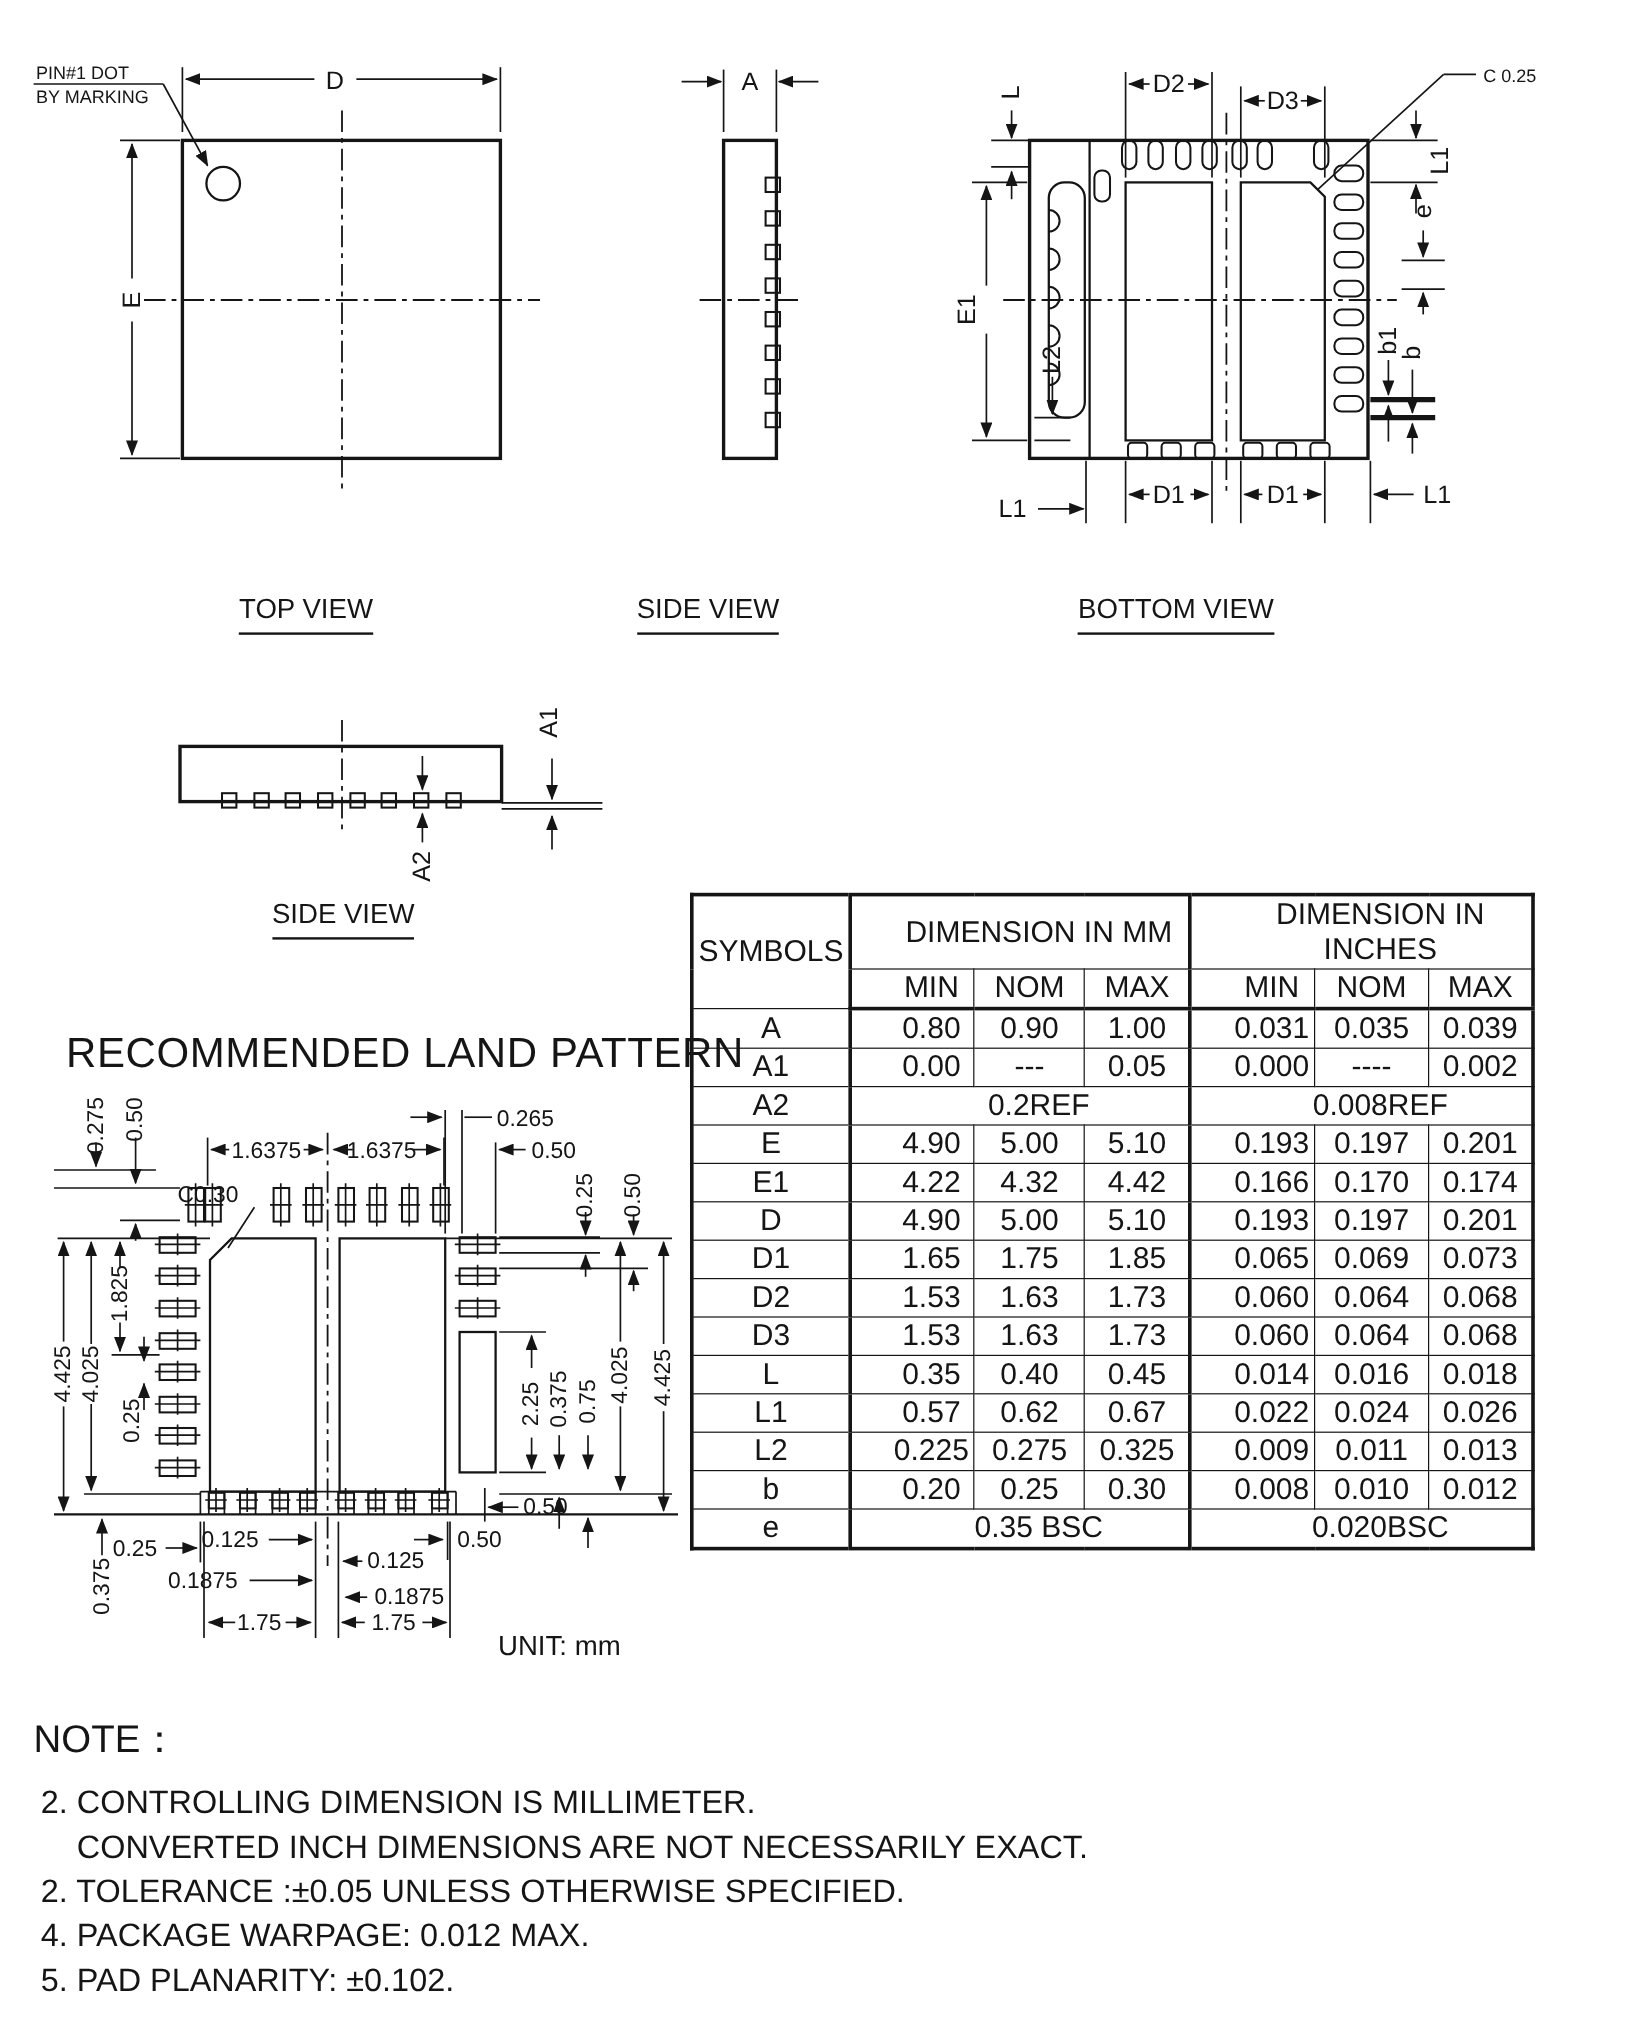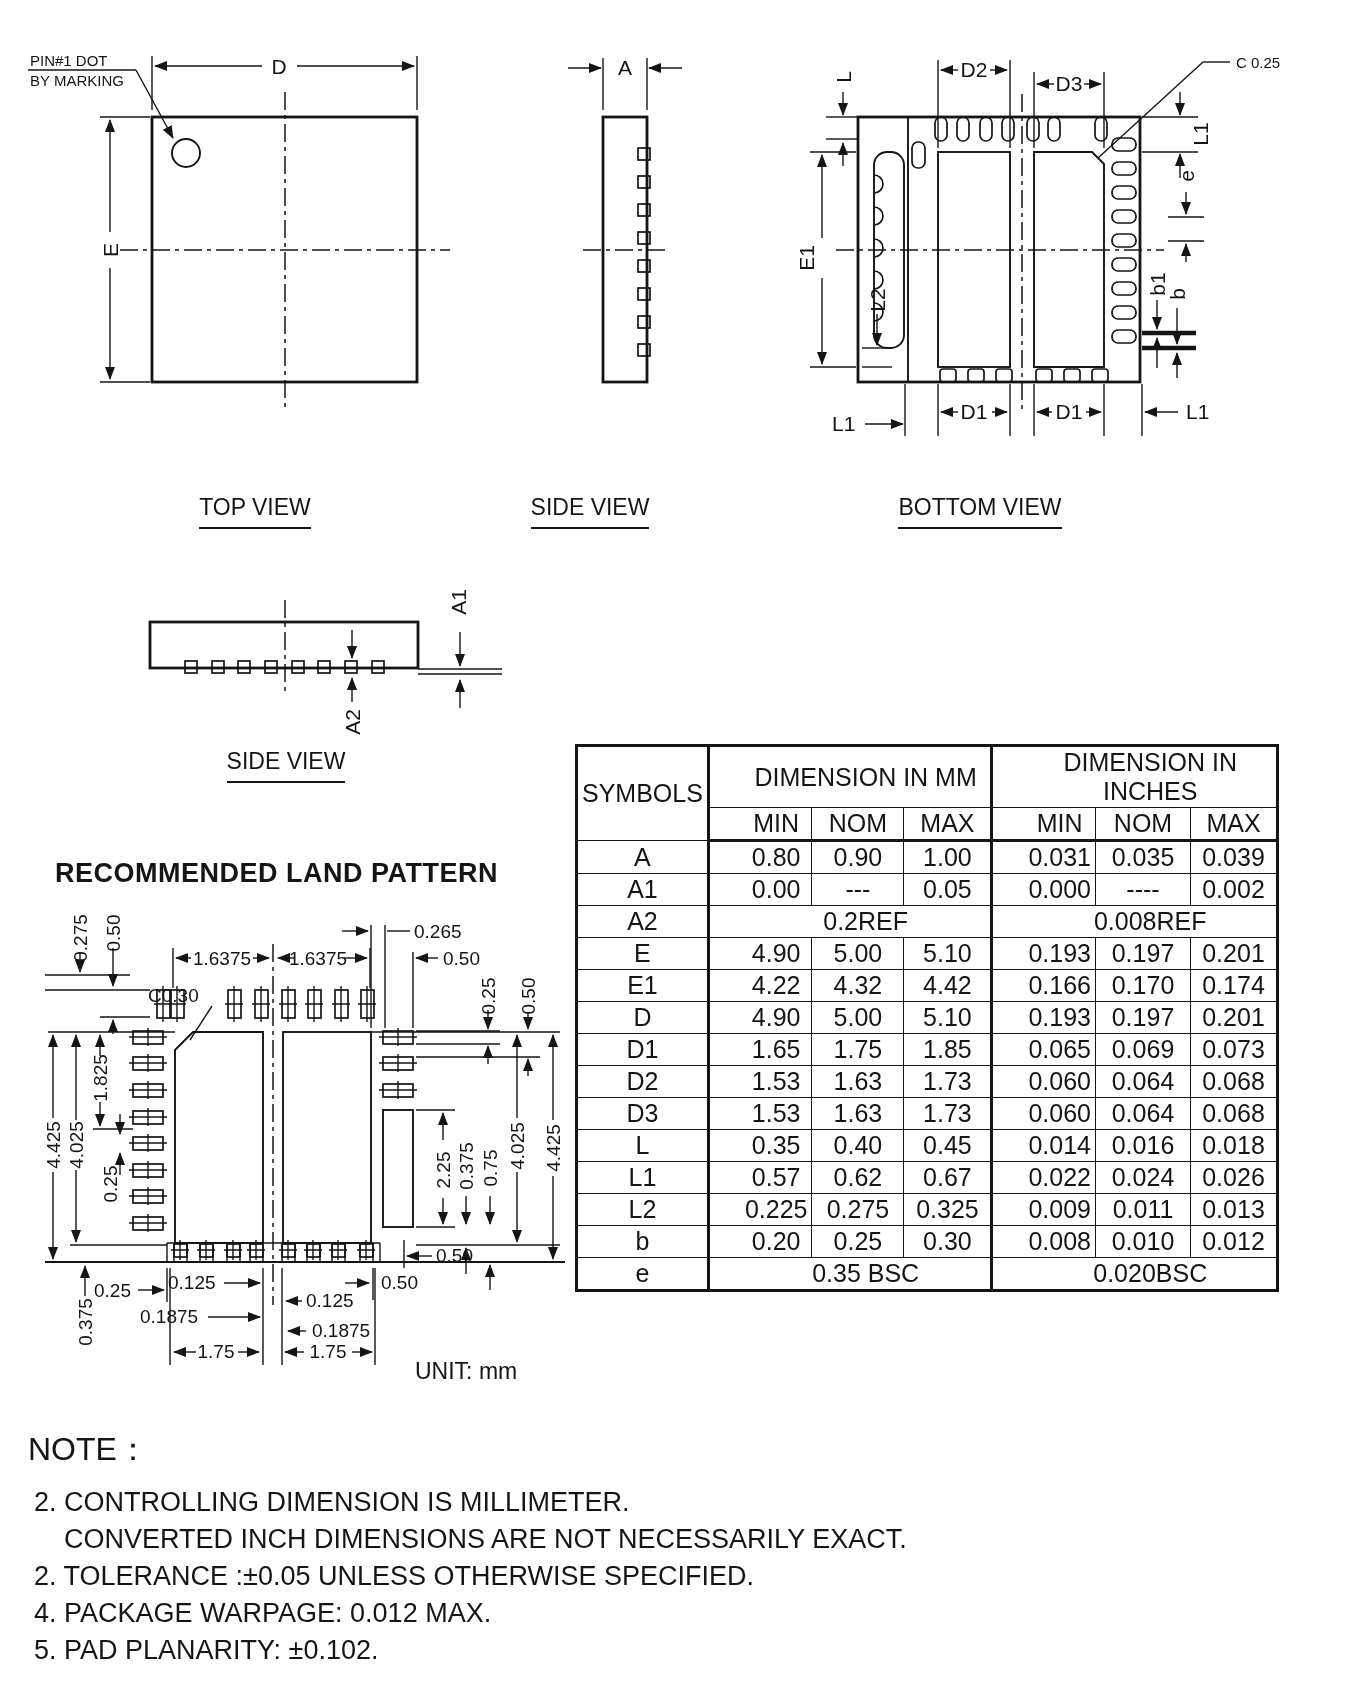--- a/index.html
+++ b/index.html
@@ -5,21 +5,21 @@
   html,body{margin:0;padding:0;background:#fff;}
   .page{position:relative;width:1358px;height:1697px;background:#ffffff;overflow:hidden;
         font-family:"Liberation Sans",sans-serif;color:#151515;}
   svg.art{position:absolute;left:0;top:0;}
   svg text{font-family:"Liberation Sans",sans-serif;fill:#151515;}
   .dim{font-size:19px;}
   .dimL{font-size:21px;}
   .sm{font-size:15px;}
   .vtitle{position:absolute;font-size:23px;text-align:center;}
   .vtitle span{display:inline-block;border-bottom:2.5px solid #151515;padding-bottom:6px;}
-  .big-title{position:absolute;font-size:27px;letter-spacing:.5px;font-weight:bold;}
+  .big-title{position:absolute;font-size:35px;letter-spacing:.5px;}
   .unit{position:absolute;font-size:23px;}
   .note-head{position:absolute;font-size:32px;}
   .notes{position:absolute;font-size:27px;line-height:37px;white-space:nowrap;}
   .notes .indent{padding-left:30px;}
   table.dims{position:absolute;left:575px;top:744px;border-collapse:collapse;
              border:3px solid #151515;font-size:25px;table-layout:fixed;}
   table.dims th,table.dims td{border:1.5px solid #151515;text-align:center;
              font-weight:normal;padding:1px 4px;height:24px;overflow:hidden;}
   table.dims .sep-l{border-left:3px solid #151515;padding-left:35px;}
   table.dims thead tr.sub th{border-bottom:3px solid #151515;}

